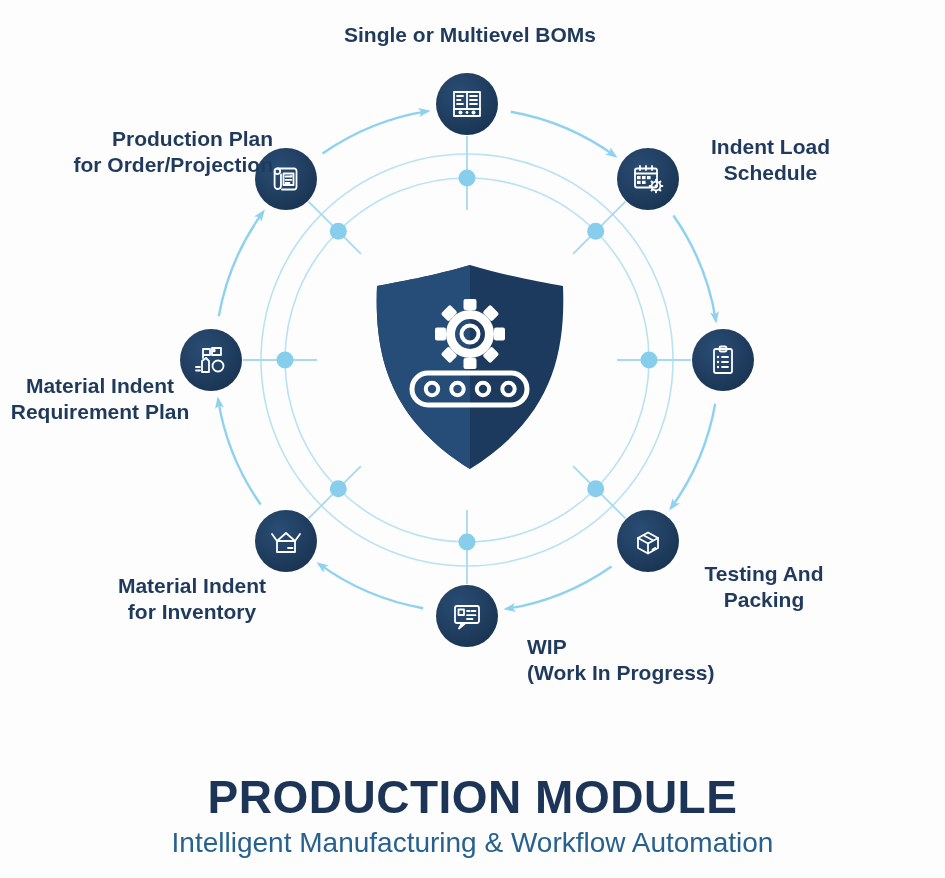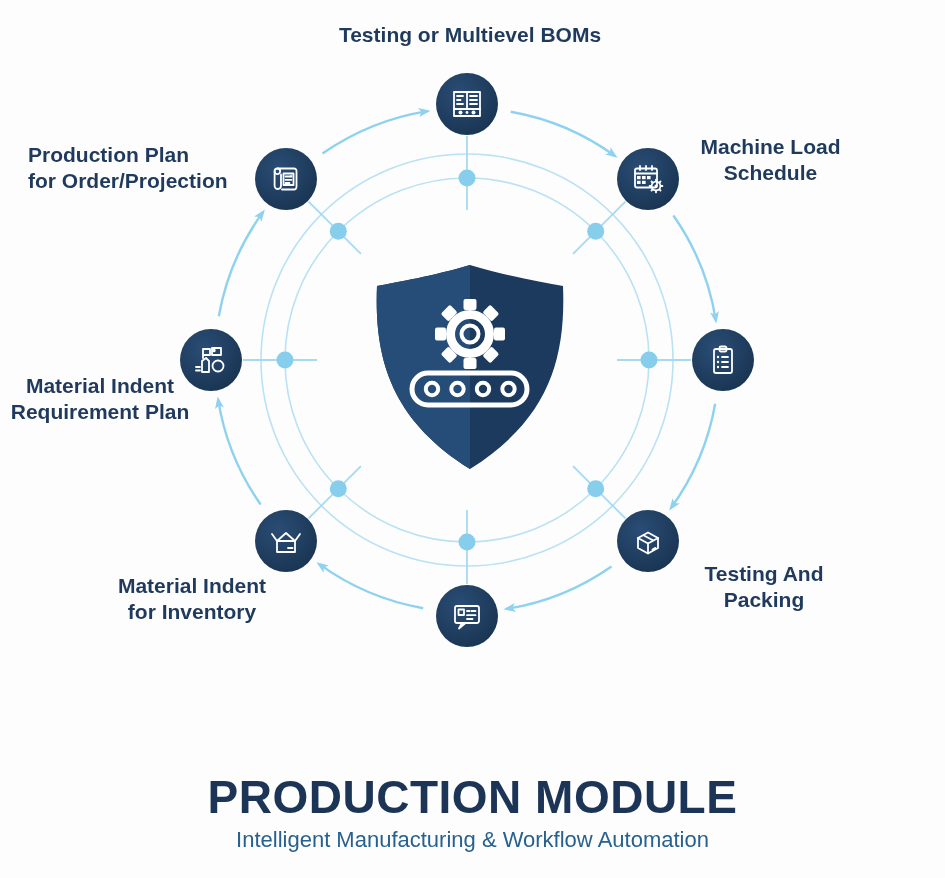--- a/index.html
+++ b/index.html
@@ -20,35 +20,35 @@
   .ic .fw{fill:#fff; stroke:none;}
   .shield-right{fill:var(--shield-right,#1c3a5d);}
   .shield-left{fill:var(--shield-left,#264d77);}
   .wic{stroke:#fff; fill:none; stroke-linecap:round; stroke-linejoin:round;}
   
   .lbl{
     position:absolute; font-weight:bold; font-size:21px; line-height:26px;
     color:var(--ink,#1f3a5c); white-space:pre-line;
   }
   #lbl-boms{left:250px; top:22px; width:440px; text-align:center;}
-  #lbl-prodplan{left:28px; top:126px; width:245px; text-align:left;margin-top:16px;}
+  #lbl-prodplan{left:28px; top:126px; width:245px; text-align:right;}
   #lbl-machine{left:688px; top:134px; width:165px; text-align:center;}
   #lbl-batch{left:766px; top:311px; width:178px; text-align:left;}
   #lbl-requirement{left:2px; top:373px; width:196px; text-align:center;}
   #lbl-testing{left:689px; top:561px; width:150px; text-align:center;}
   #lbl-wip{left:527px; top:634px; width:250px; text-align:left;}
   #lbl-inventory{left:97px; top:573px; width:190px; text-align:center;}
   .main-title{
     position:absolute; top:770px; left:0; width:945px; text-align:center;
     font-size:46px; font-weight:bold; letter-spacing:0.5px;
     color:var(--title,#1c3557);
   }
   .main-subtitle{
     position:absolute; top:827px; left:0; width:945px; text-align:center;
-    font-size:22px; font-weight:normal; color:var(--subtitle,#27618f);
+    font-size:28px; font-weight:normal; color:var(--subtitle,#27618f);
   }
 </style>
 </head>
 <body>
 
 <div class="stage">
 
   <svg class="diagram" width="945" height="878" viewBox="0 0 945 878">
     <defs>
       <radialGradient id="nodeGrad" cx="38%" cy="32%" r="80%">
@@ -218,27 +218,29 @@
       <circle class="node-circle" r="31"></circle>
       <g class="ic">
         <rect x="-9" y="0" width="18" height="11"></rect>
         <path d="M-9,0 L-14,-7 M9,0 L14,-7"></path>
         <path d="M-9,0 L0,-8 L9,0"></path>
         <path d="M2,7 h4.5"></path>
       </g>
     </g>
   </svg>
 
-  <div class="lbl" id="lbl-boms">Testing or Multievel BOMs</div>
+  <div class="lbl" id="lbl-boms">Single or Multievel BOMs</div>
   <div class="lbl" id="lbl-prodplan">Production Plan
 for Order/Projection</div>
-  <div class="lbl" id="lbl-machine">Machine Load
+  <div class="lbl" id="lbl-machine">Indent Load
 Schedule</div>
   <div class="lbl" id="lbl-requirement">Material Indent
 Requirement Plan</div>
   <div class="lbl" id="lbl-testing">Testing And
 Packing</div>
+  <div class="lbl" id="lbl-wip">WIP
+(Work In Progress)</div>
   <div class="lbl" id="lbl-inventory">Material Indent
 for Inventory</div>
 
   <div class="main-title">PRODUCTION MODULE</div>
   <div class="main-subtitle">Intelligent Manufacturing &amp; Workflow Automation</div>
 </div>
 
 </body></html>

